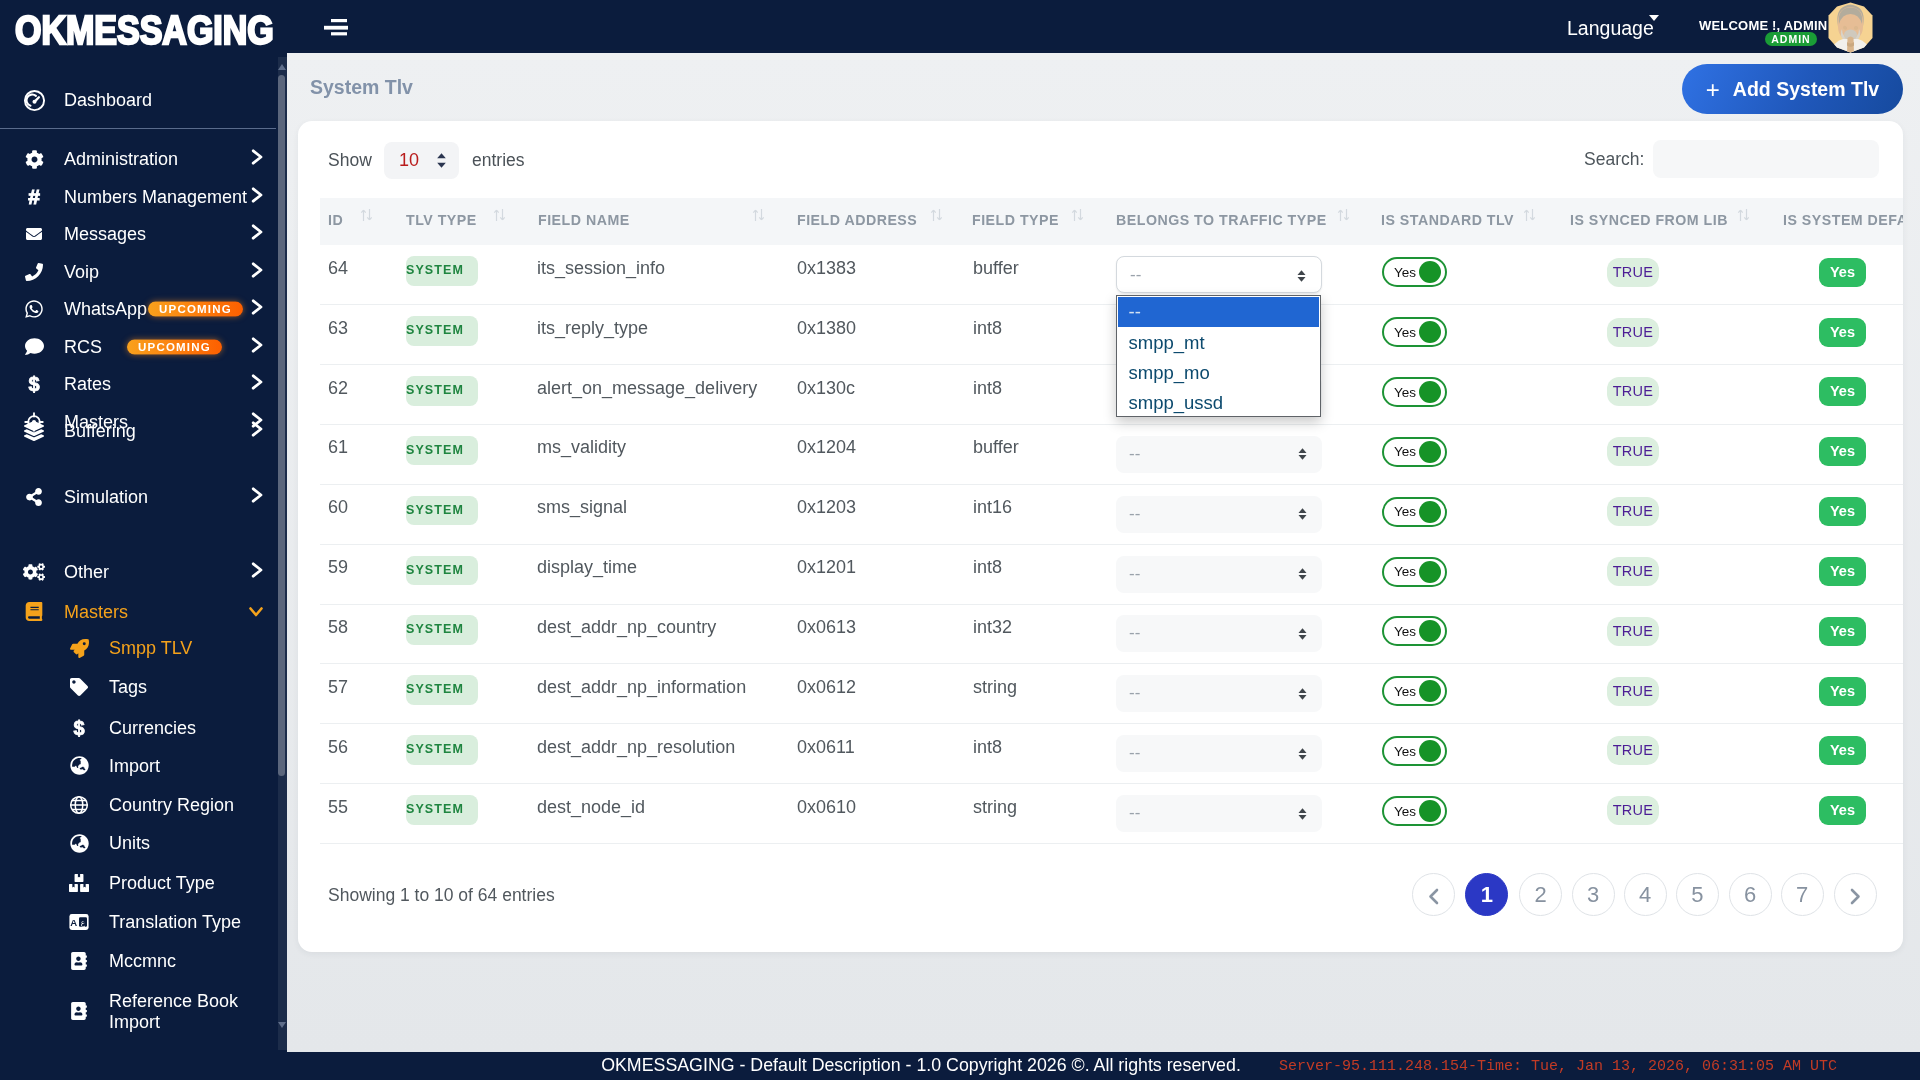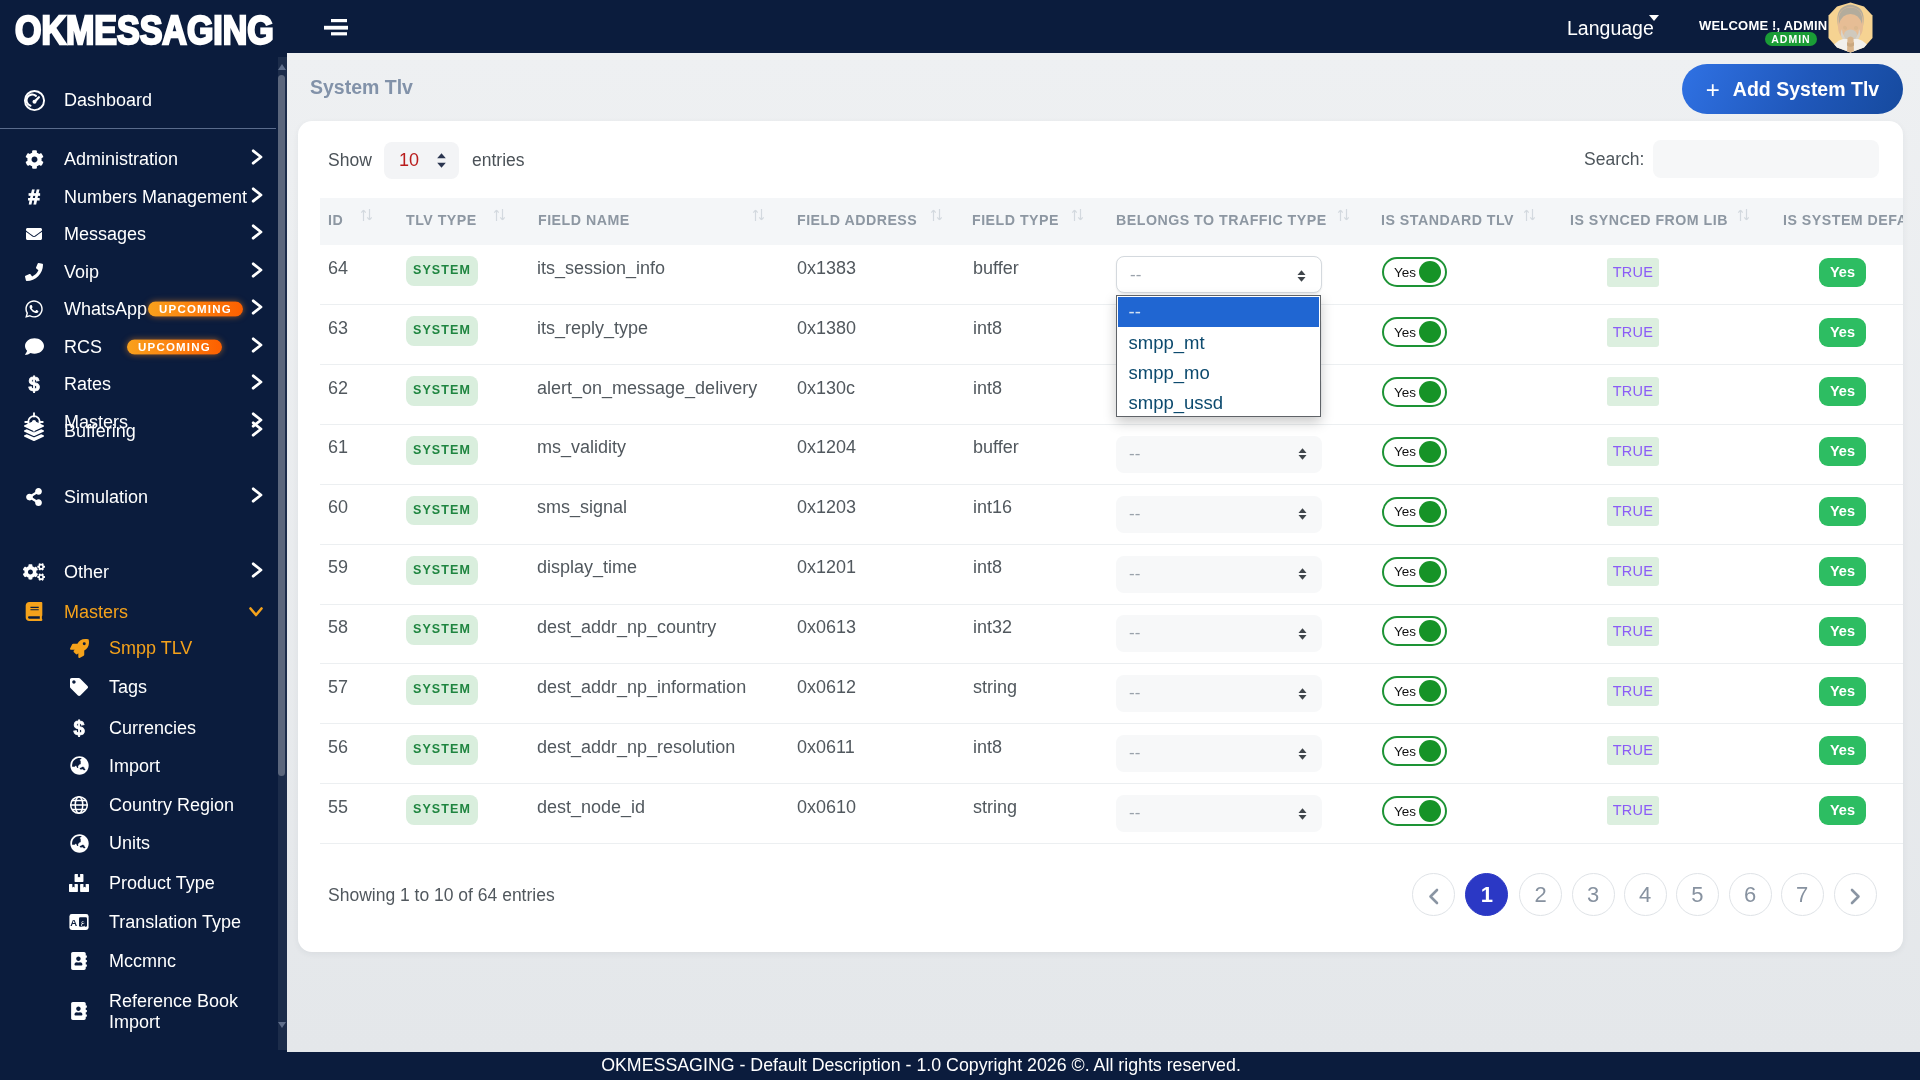--- a/index.html
+++ b/index.html
@@ -25,29 +25,29 @@
 #card{position:absolute;left:298px;top:121px;width:1605px;height:831px;background:#fff;border-radius:14px;box-shadow:0 2px 6px rgba(40,50,70,.06);overflow:hidden;z-index:4}
 .ctl{position:absolute;font-size:17.5px;color:#4b5258}
 #showsel{position:absolute;left:86px;top:21px;width:75px;height:37px;background:#f3f4f6;border-radius:8px}
 #showsel span{position:absolute;left:15px;top:8px;font-size:18px;color:#b91c1c}
 #searchbox{position:absolute;left:1355px;top:19px;width:226px;height:38px;background:#f6f7f8;border-radius:8px}
 #thead{position:absolute;left:22px;top:77px;right:0;height:46.5px;background:#f4f6f8}
 .hl{position:absolute;top:91px;font-size:14.2px;font-weight:bold;color:#8d97a2;letter-spacing:.5px;white-space:nowrap}
 .sort{position:absolute;top:87px;opacity:.55}
 .rowsep{position:absolute;left:22px;right:0;height:1px;background:#eceff1}
 .cell{position:absolute;font-size:18px;color:#51585e;white-space:nowrap}
-.sysbadge{position:absolute;left:108px;width:72px;height:29.5px;background:#d9eedd;border-radius:8px;color:#1f8540;font-size:12.5px;font-weight:bold;letter-spacing:1.1px;text-align:center;line-height:29.5px}
+.sysbadge{position:absolute;left:108px;width:72px;height:29.5px;background:#d9eedd;border-radius:8px;color:#1f8540;font-size:12.5px;font-weight:bold;letter-spacing:1.1px;text-align:left;line-height:29.5px}
 .sel{position:absolute;left:818px;width:206px;height:37px;background:#f7f8f9;border-radius:8px}
 .sel.open{background:#fff;border:1px solid #d4d9de;box-shadow:0 1px 2px rgba(0,0,0,.08)}
 .sel .dash{position:absolute;left:13px;top:8px;font-size:17px;color:#9aa2ab}
 .sel .arrows{position:absolute;right:14px;top:11.5px}
 .tog{position:absolute;left:1084px;width:65px;height:30px;border:2px solid #1d9335;border-radius:15px;background:#fff}
 .tog .yt{position:absolute;left:10px;top:5.5px;font-size:13.5px;color:#111}
 .tog .kn{position:absolute;right:4px;top:2px;width:22px;height:22px;border-radius:50%;background:#169327}
-.truebadge{position:absolute;left:1309px;width:52px;height:29px;background:#dcefdf;border-radius:3px;color:#8b5cf6;font-size:14.5px;text-align:center;line-height:29px;letter-spacing:.3px}
+.truebadge{position:absolute;left:1309px;width:52px;height:29px;background:#dcefdf;border-radius:12px;color:#4c1d95;font-size:14.5px;text-align:center;line-height:29px;letter-spacing:.3px}
 .yesbadge{position:absolute;left:1521px;width:47px;height:29px;background:#2dbd62;border-radius:9px;color:#fff;font-size:14.5px;font-weight:bold;text-align:center;line-height:29px}
 #dropdown{position:absolute;left:1115.5px;top:294.5px;width:205px;height:122px;background:#fff;border:1.5px solid #5f6368;box-shadow:0 5px 12px rgba(0,0,0,.22);z-index:60}
 #dropdown .opt{position:absolute;left:1px;width:201px;height:30px;font-size:18.5px;color:#0c4a6e;padding-left:11px}
 #dropdown .opt.selx{background:#2066d2;color:#d4e2f2}
 .pg{position:absolute;width:43px;height:43px;border-radius:50%;border:1px solid #dfe3e7;background:#fff;color:#8792a0;font-size:22px;text-align:center;line-height:41px}
 .pg.act{background:#2b38c5;border-color:#2b38c5;color:#fff;font-weight:bold}
 #footer{position:absolute;left:0;bottom:0;width:1920px;height:28px;background:#0b1c3d;z-index:50}
 #ftxt{position:absolute;left:0;width:1842px;text-align:center;top:3px;color:#fff;font-size:17.8px}
 #fsrv{position:absolute;right:83px;top:5.5px;color:#c23b25;font-size:15px;font-family:"Liberation Mono",monospace;letter-spacing:0;white-space:nowrap}
 </style></head><body>
@@ -581,12 +581,13 @@
       </svg></div>
 </div>
 <div id="dropdown">
 <div class="opt selx" style="top:1px;line-height:30px">--</div>
 <div class="opt" style="top:32px;line-height:30px">smpp_mt</div>
 <div class="opt" style="top:62px;line-height:30px">smpp_mo</div>
 <div class="opt" style="top:92px;line-height:30px">smpp_ussd</div>
 </div>
 <div id="footer">
 <div id="ftxt">OKMESSAGING - Default Description - 1.0 Copyright 2026 ©. All rights reserved.</div>
+<div id="fsrv">Server-95.111.248.154-Time: Tue, Jan 13, 2026, 06:31:05 AM UTC</div>
 </div>
 </body></html>

